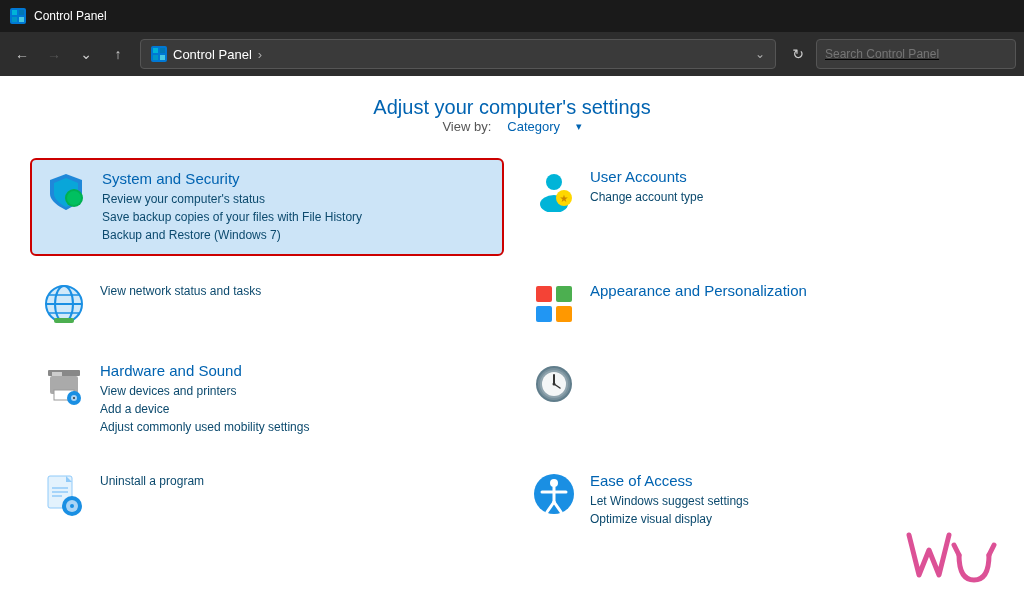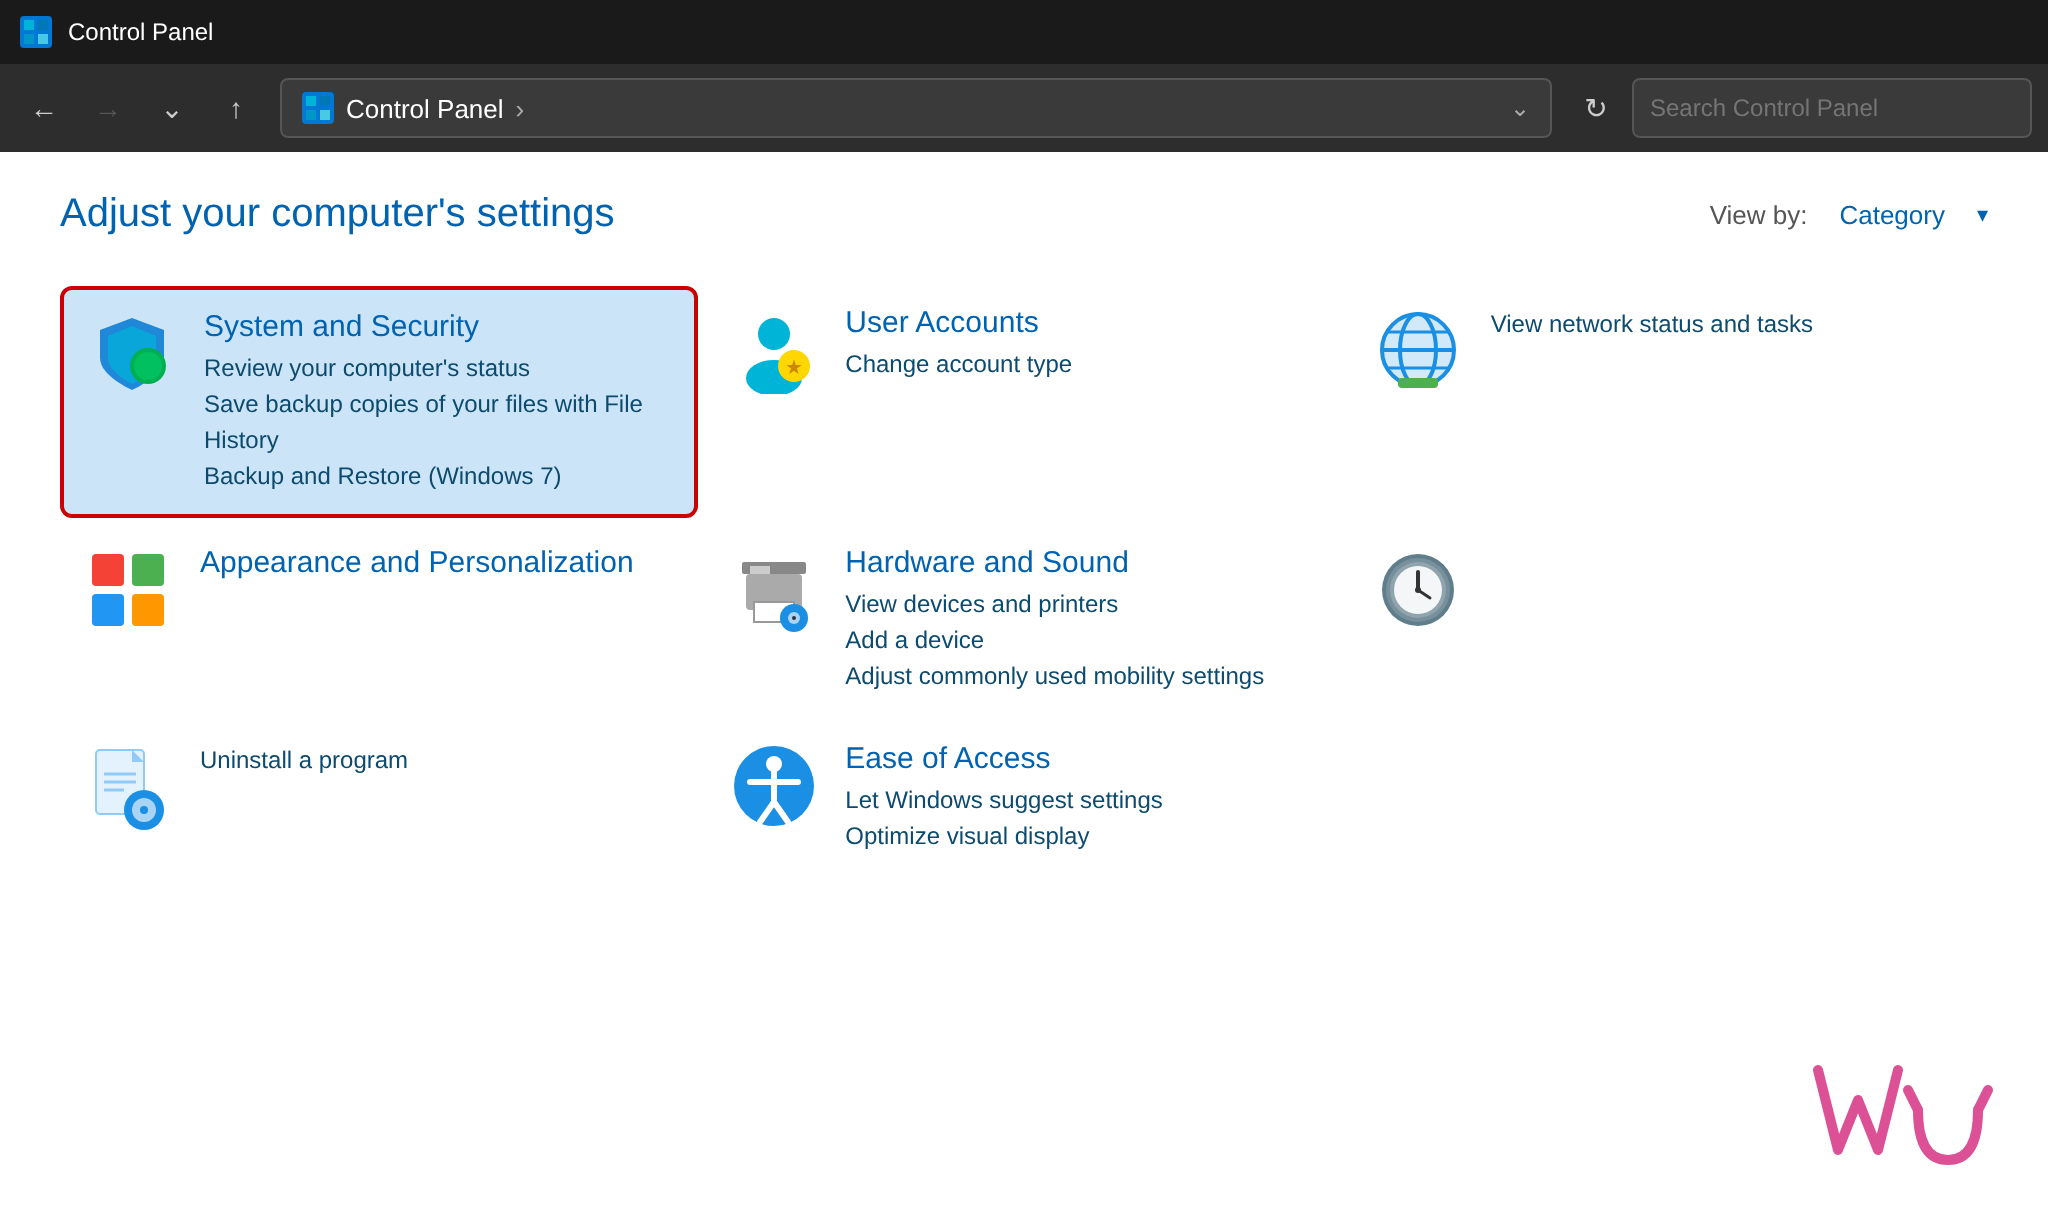--- a/index.html
+++ b/index.html
@@ -82,40 +82,42 @@
     }
     .search-box {
       background: #3a3a3a;
       border: 1px solid #555;
       height: 30px;
       width: 200px;
       border-radius: 4px;
       display: flex;
       align-items: center;
       padding: 0 8px;
+      text-decoration: underline;
     }
     .search-box input {
       background: none; border: none; outline: none;
       color: #aaa; font-size: 12px; width: 100%;
       font-family: 'Segoe UI', Arial, sans-serif;
     }
 
     
     .main-content {
       background: white;
       height: calc(603px - 32px - 44px);
       padding: 20px 30px;
       overflow-y: auto;
     }
 
     .page-header {
       display: flex;
       justify-content: space-between;
       align-items: center;
       margin-bottom: 24px;
+      flex-direction: column;
     }
     .page-title {
       font-size: 20px;
       color: #0063b1;
       font-weight: normal;
     }
     .view-by {
       display: flex;
       align-items: center;
       gap: 16px;
@@ -125,22 +127,22 @@
     .view-by-label { color: #555; }
     .view-by-value {
       color: #0063b1;
       cursor: pointer;
     }
     .dropdown-arrow { color: #0063b1; font-size: 11px; }
 
     
     .categories {
       display: grid;
-      grid-template-columns: 1fr 1fr 1fr;
-      gap: 4px;
+      grid-template-columns: 1fr 1fr;
+      gap: 16px;
     }
     .category-item {
       display: flex;
       align-items: flex-start;
       padding: 10px 12px;
       gap: 14px;
       cursor: pointer;
       border-radius: 4px;
     }
     .category-item.highlighted {

